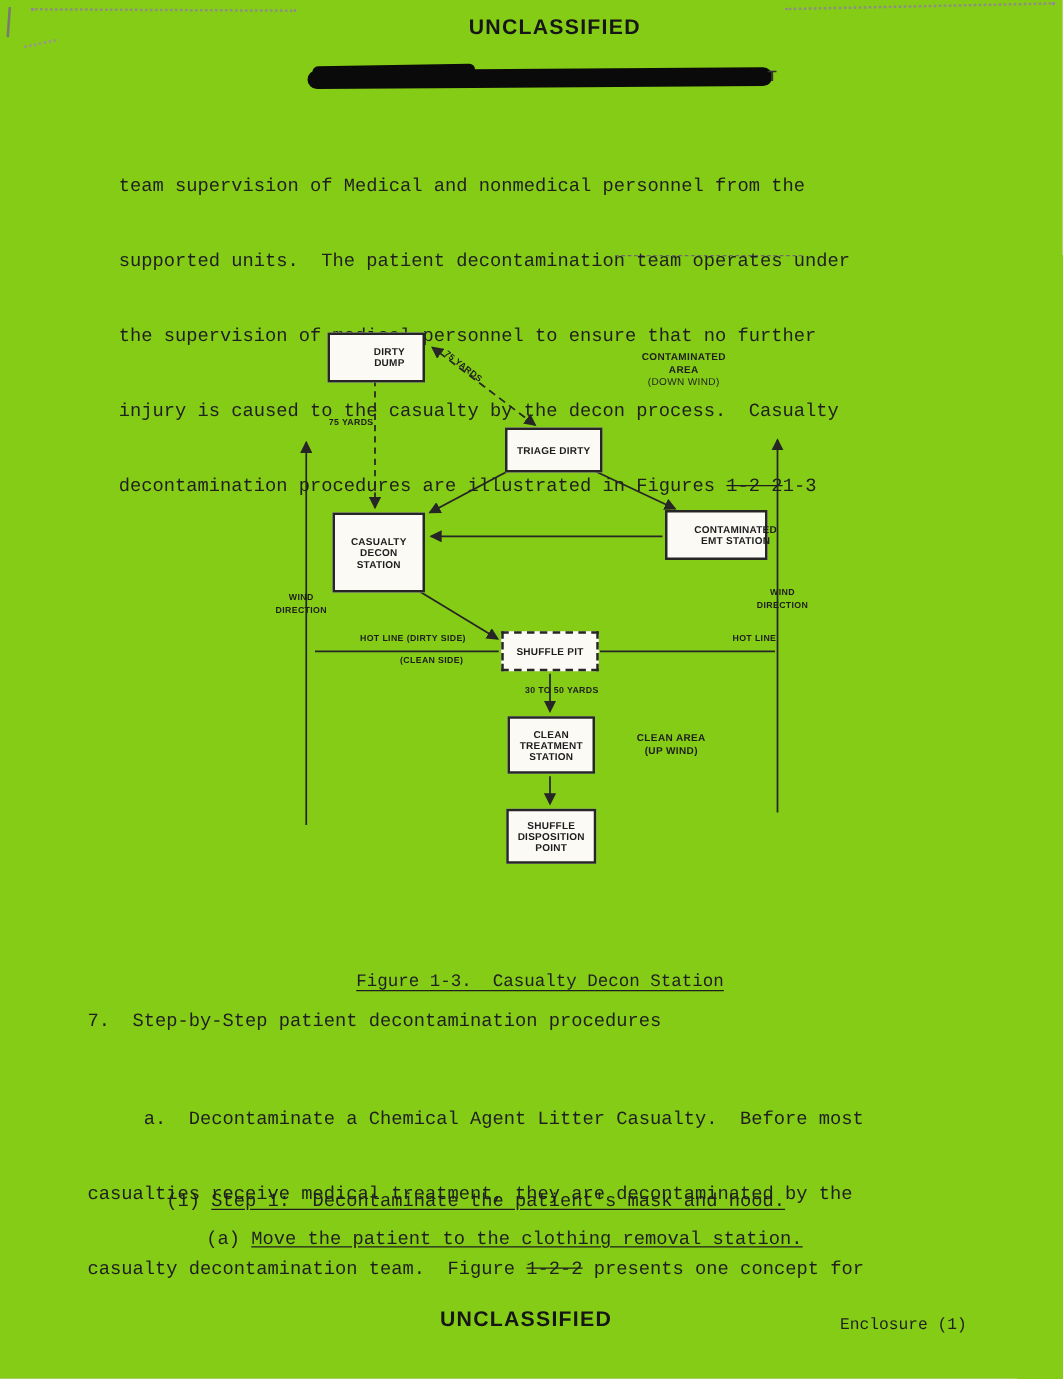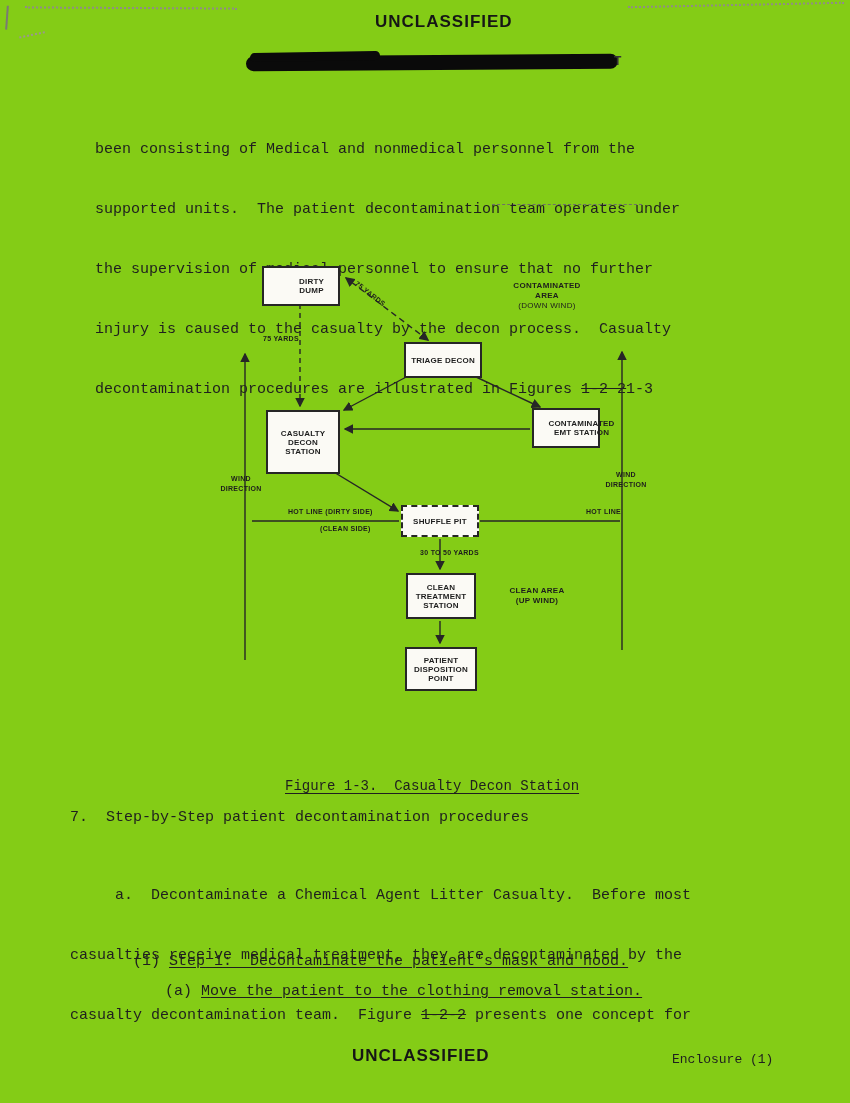--- a/index.html
+++ b/index.html
@@ -56,21 +56,21 @@
   <div class="art mid-dashes"></div>
   <div class="art ink-smudge"></div>
 
   <div class="classification" style="left:375px; top:12px;">UNCLASSIFIED</div>
 
   <div class="redaction" style="left:246px; top:55px; width:372px; height:15px; transform:rotate(-0.4deg);"></div>
   <div class="redaction" style="left:250px; top:52px; width:130px; height:9px; transform:rotate(-1deg);"></div>
   <div class="redaction-tail" style="left:614px; top:54px;">T</div>
 
   <div class="mono" style="left:95px; top:100px;">
-    <div>been consisting of Medical and nonmedical personnel from the</div>
+    <div>team supervision of Medical and nonmedical personnel from the</div>
     <div>supported units.  The patient decontamination team operates under</div>
     <div>the supervision of medical personnel to ensure that no further</div>
     <div>injury is caused to the casualty by the decon process.  Casualty</div>
     <div><span>decontamination procedures are illustrated in Figures </span><span class="struck">1-2 2</span><span>1-3</span></div>
   </div>
 
   <svg class="arrows" width="850" height="1103" viewBox="0 0 850 1103">
     <defs>
       <marker id="arrow" viewBox="0 0 10 10" refX="8.5" refY="5" markerWidth="7" markerHeight="7" orient="auto-start-reverse">
         <path d="M0 0 L10 5 L0 10 z" fill="#262626"></path>
@@ -97,36 +97,36 @@
     <line x1="622" y1="650" x2="622" y2="352" stroke="#262626" stroke-width="1.4" marker-end="url(#arrow)"></line>
 
     <line x1="252" y1="521" x2="399" y2="521" stroke="#262626" stroke-width="1.4"></line>
     <line x1="480" y1="521" x2="620" y2="521" stroke="#262626" stroke-width="1.4"></line>
   </svg>
 
   <div class="dbox" style="left:262px; top:266px; width:78px; height:40px;padding-left:23px;">
       <span>DIRTY DUMP</span>
     </div>
   <div class="dbox" style="left:404px; top:342px; width:78px; height:36px;">
-      <span>TRIAGE DECON</span>
+      <span>TRIAGE DIRTY</span>
     </div>
   <div class="dbox" style="left:266px; top:410px; width:74px; height:64px;">
       <span>CASUALTY DECON STATION</span>
     </div>
-  <div class="dbox" style="left:532px; top:408px; width:68px; height:40px;padding-left:33px;">
+  <div class="dbox" style="left:532px; top:408px; width:82px; height:40px;padding-left:33px;">
       <span>CONTAMINATED EMT STATION</span>
     </div>
   <div class="dbox dashed" style="left:401px; top:505px; width:78px; height:32px;">
       <span>SHUFFLE PIT</span>
     </div>
   <div class="dbox" style="left:406px; top:573px; width:70px; height:46px;">
       <span>CLEAN TREATMENT STATION</span>
     </div>
   <div class="dbox" style="left:405px; top:647px; width:72px; height:44px;">
-      <span>PATIENT DISPOSITION POINT</span>
+      <span>SHUFFLE DISPOSITION POINT</span>
     </div>
 
   <div class="dlabel center" style="left:492px; top:281px; width:110px;">
     <div>CONTAMINATED</div>
     <div>AREA</div>
     <div class="small" style="font-weight:normal;">(DOWN WIND)</div>
   </div>
   <div class="dlabel center" style="left:487px; top:586px; width:100px;">
     <div>CLEAN AREA</div>
     <div class="small" style="font-weight:bold;">(UP WIND)</div>

